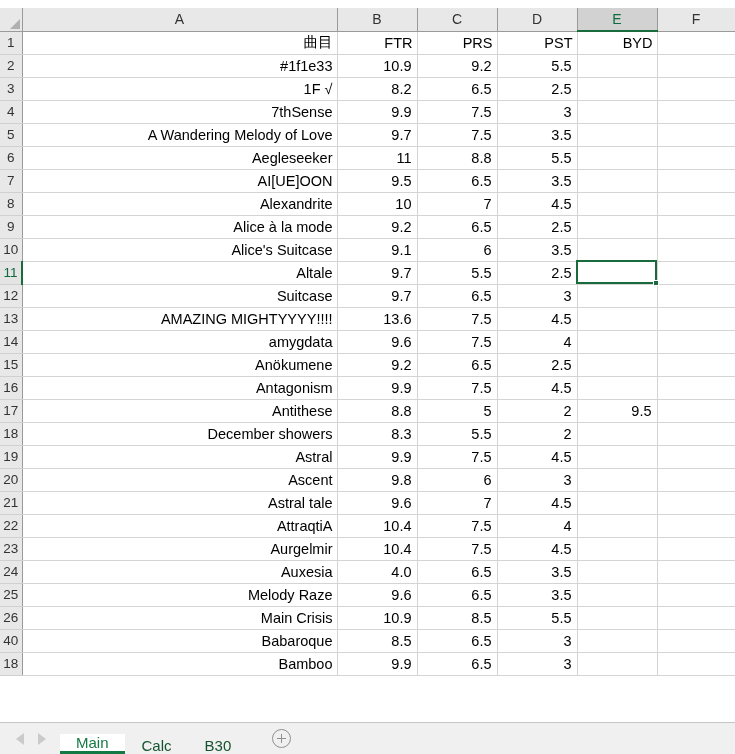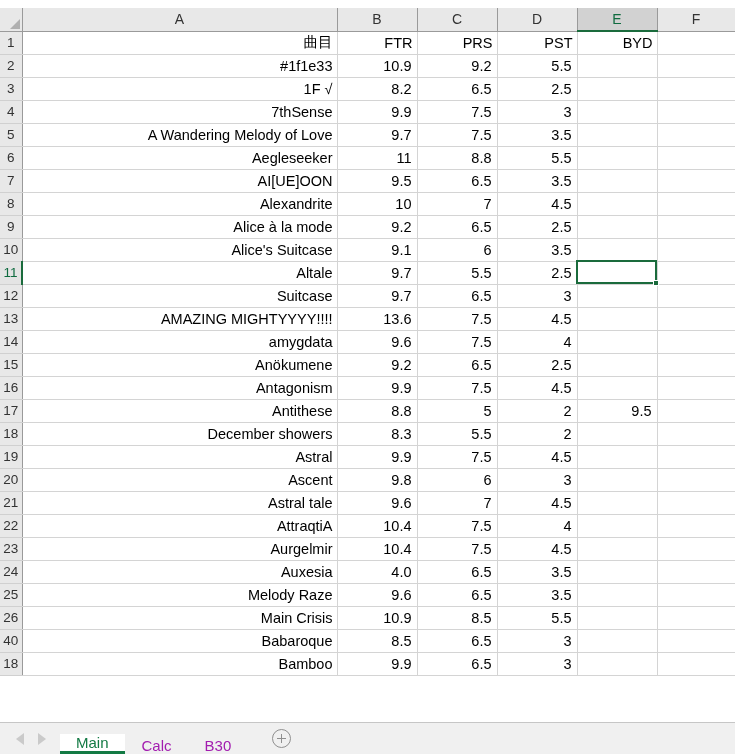--- a/index.html
+++ b/index.html
@@ -163,21 +163,21 @@
   .arw.right { border-top: 6px solid transparent; border-bottom: 6px solid transparent; border-left: 8px solid #9b9b9b; }
 
   .tabs { display: flex; align-items: flex-end; margin-top: 8px; }
 
   .tab {
     display: flex;
     align-items: center;
     justify-content: center;
     padding: 0 16px;
     font-size: 15px;
-    color: #a21caf;
+    color: #14532d;
     position: relative;
     cursor: default;
   }
   .tab.active {
     background: #ffffff;
     color: #137a44;
     border-bottom: 3px solid #137a44;
     font-weight: normal;
   }
   .tabsep {

